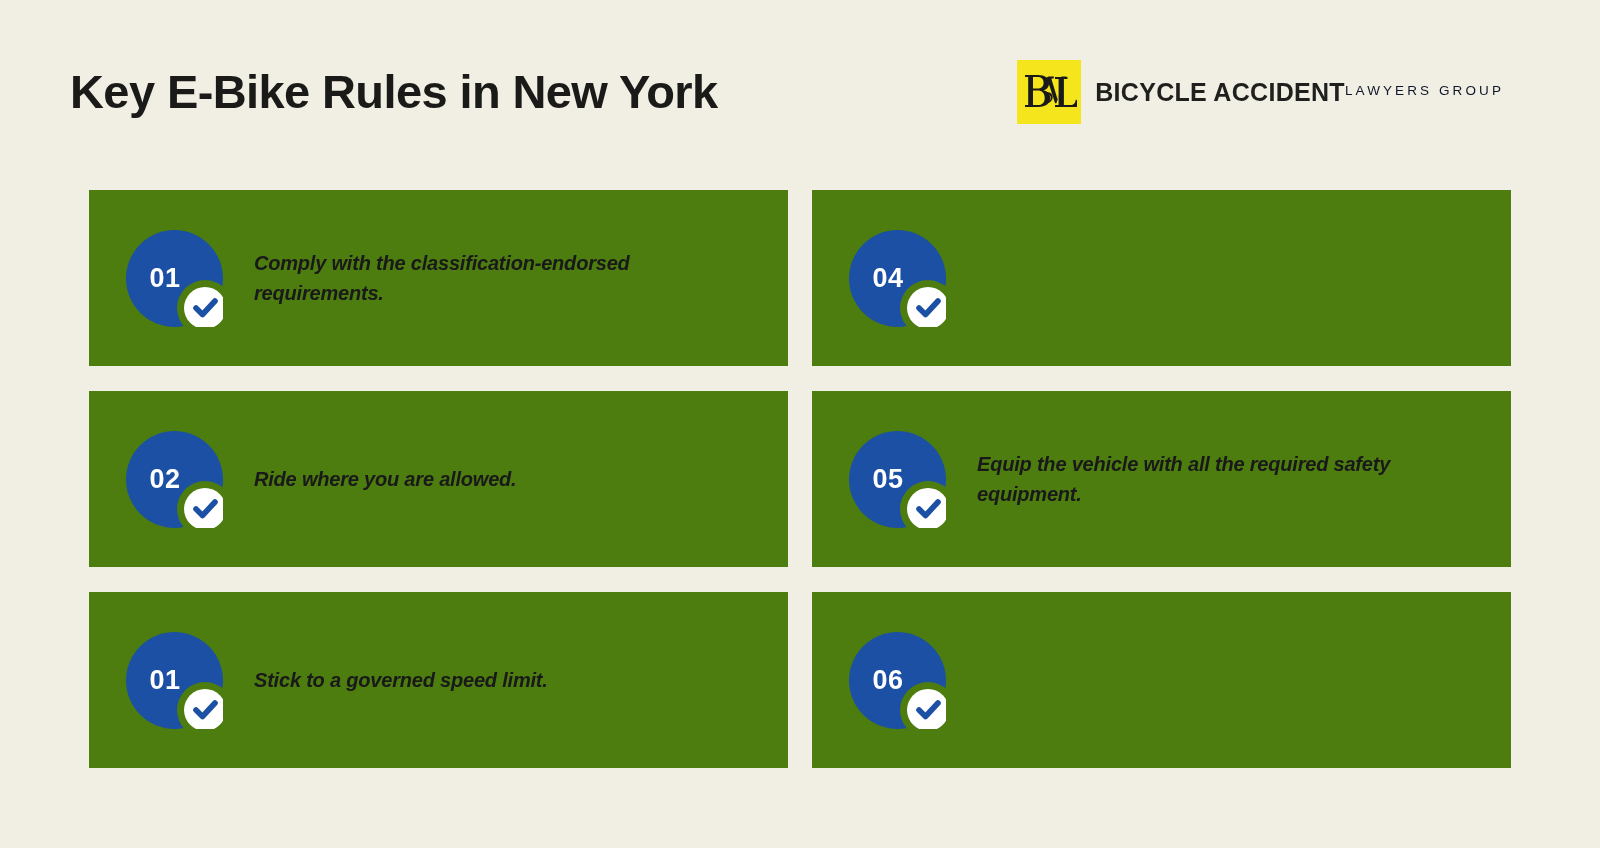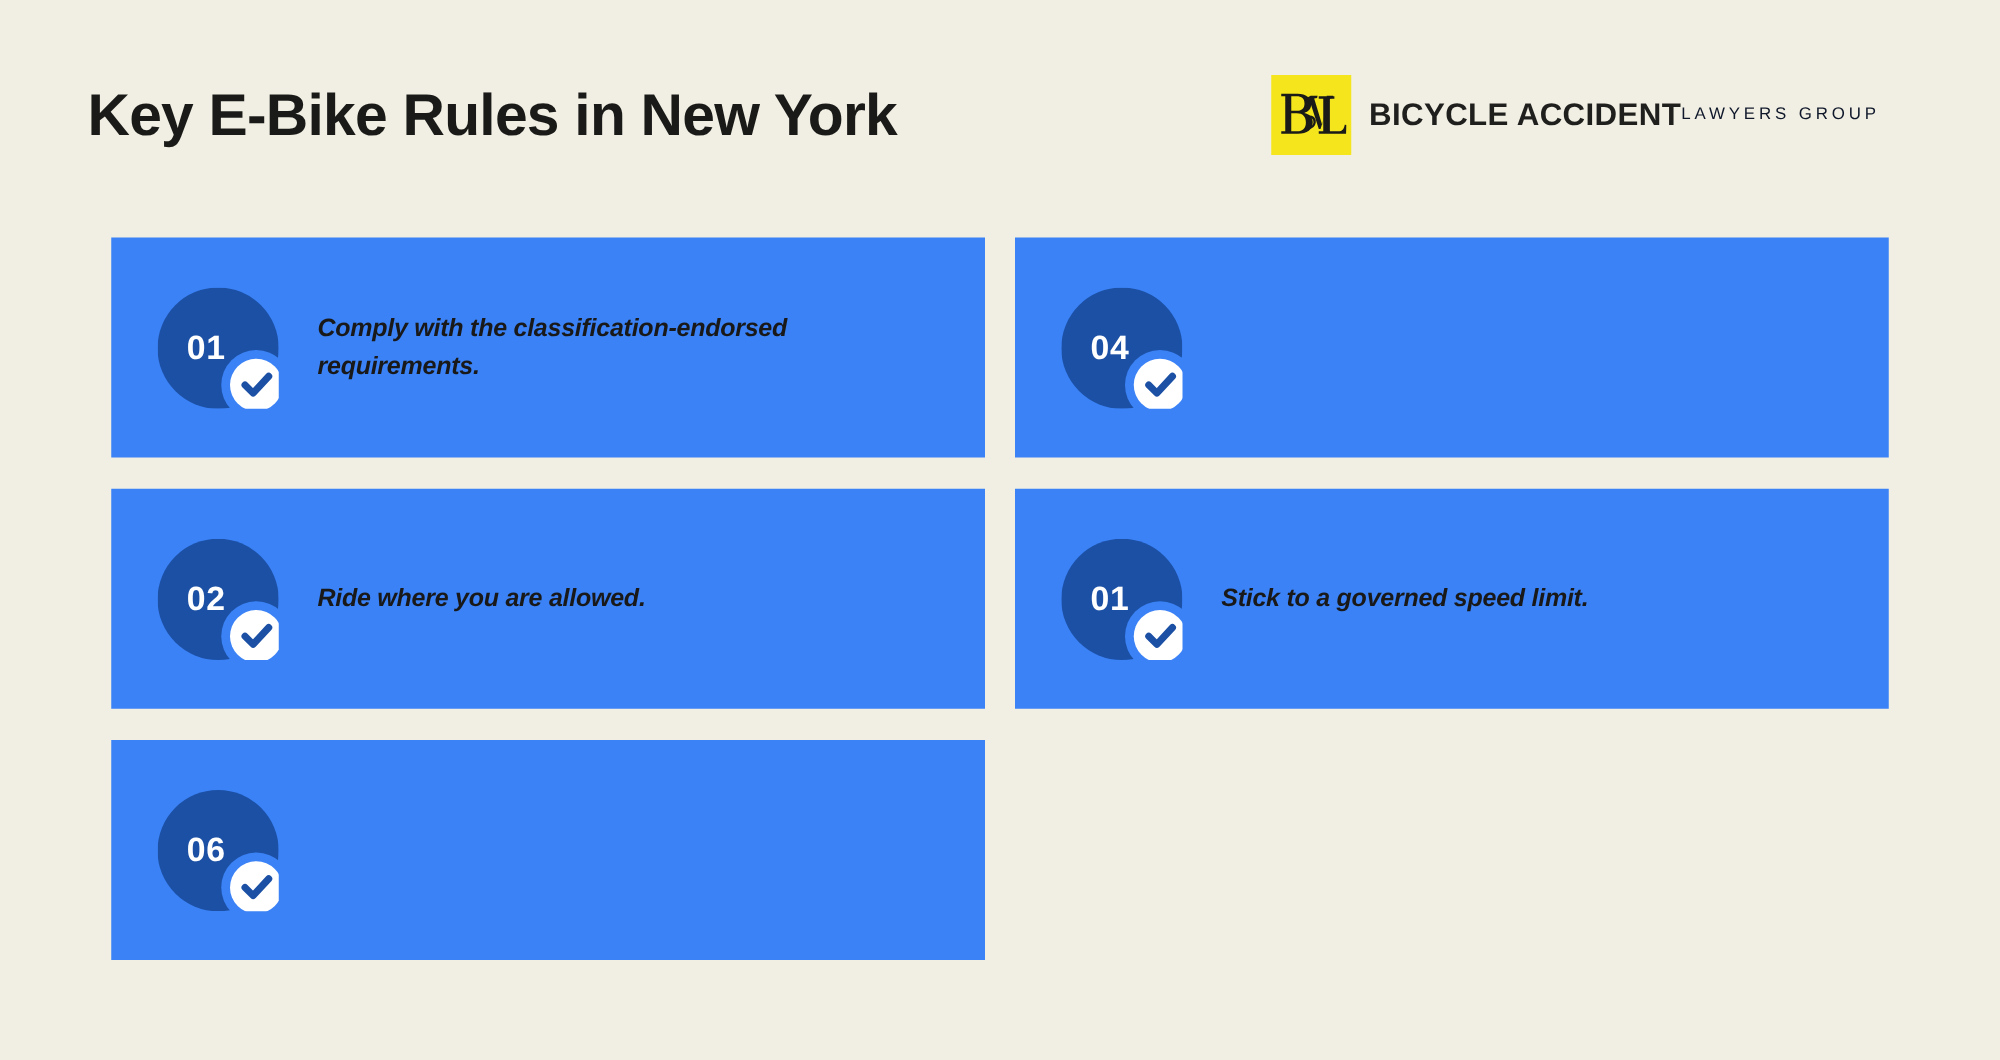--- a/index.html
+++ b/index.html
@@ -73,21 +73,21 @@
     position:absolute;
     left:89px; top:190px;
     width:1422px; height:578px;
     display:grid;
     grid-template-columns:699px 699px;
     grid-template-rows:176px 176px 176px;
     column-gap:24px;
     row-gap:25px;
   }
   .card {
-    background:#3b82f6;
+    background:#4d7c0f;
     display:flex;
     align-items:center;
     padding:0 38px 0 37px;
   }
   .badge {
     position:relative;
     width:97px; height:97px;
     flex:none;
     margin-right:31px;
   }
@@ -192,20 +192,37 @@
           </defs>
           <circle cx="48.5" cy="48.5" r="48.5" fill="#1b50a5" mask="url(#m2)"></circle>
           <circle cx="79" cy="78" r="21" fill="#ffffff"></circle>
           <path d="M70 78 l6.5 6.5 L89 71" fill="none" stroke="#1b50a5" stroke-width="5.6" stroke-linecap="round" stroke-linejoin="round"></path>
         </svg>
         <div class="badge-num">02</div>
       </div>
       <div class="card-text">Ride where you are allowed.</div>
     </div>
 
+    <div class="card card-5">
+      <div class="badge">
+        <svg width="97" height="97" viewBox="0 0 97 97">
+          <defs>
+            <mask id="m5">
+              <rect x="0" y="0" width="97" height="97" fill="#fff"></rect>
+              <circle cx="79" cy="78" r="28" fill="#000"></circle>
+            </mask>
+          </defs>
+          <circle cx="48.5" cy="48.5" r="48.5" fill="#1b50a5" mask="url(#m5)"></circle>
+          <circle cx="79" cy="78" r="21" fill="#ffffff"></circle>
+          <path d="M70 78 l6.5 6.5 L89 71" fill="none" stroke="#1b50a5" stroke-width="5.6" stroke-linecap="round" stroke-linejoin="round"></path>
+        </svg>
+        <div class="badge-num">05</div>
+      </div>
+      <div class="card-text">Equip the vehicle with all the required safety equipment.</div>
+    </div>
 
     <div class="card card-3">
       <div class="badge">
         <svg width="97" height="97" viewBox="0 0 97 97">
           <defs>
             <mask id="m3">
               <rect x="0" y="0" width="97" height="97" fill="#fff"></rect>
               <circle cx="79" cy="78" r="28" fill="#000"></circle>
             </mask>
           </defs>

